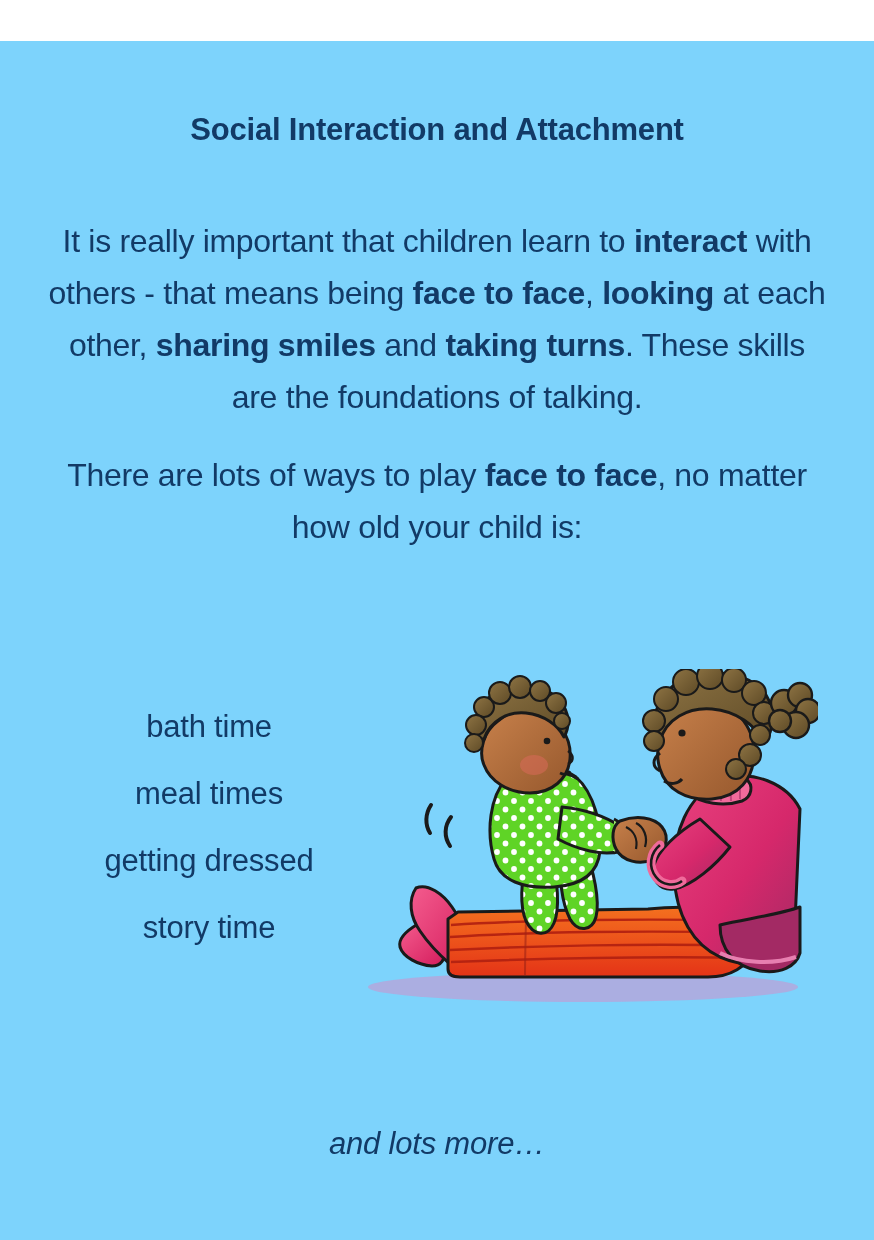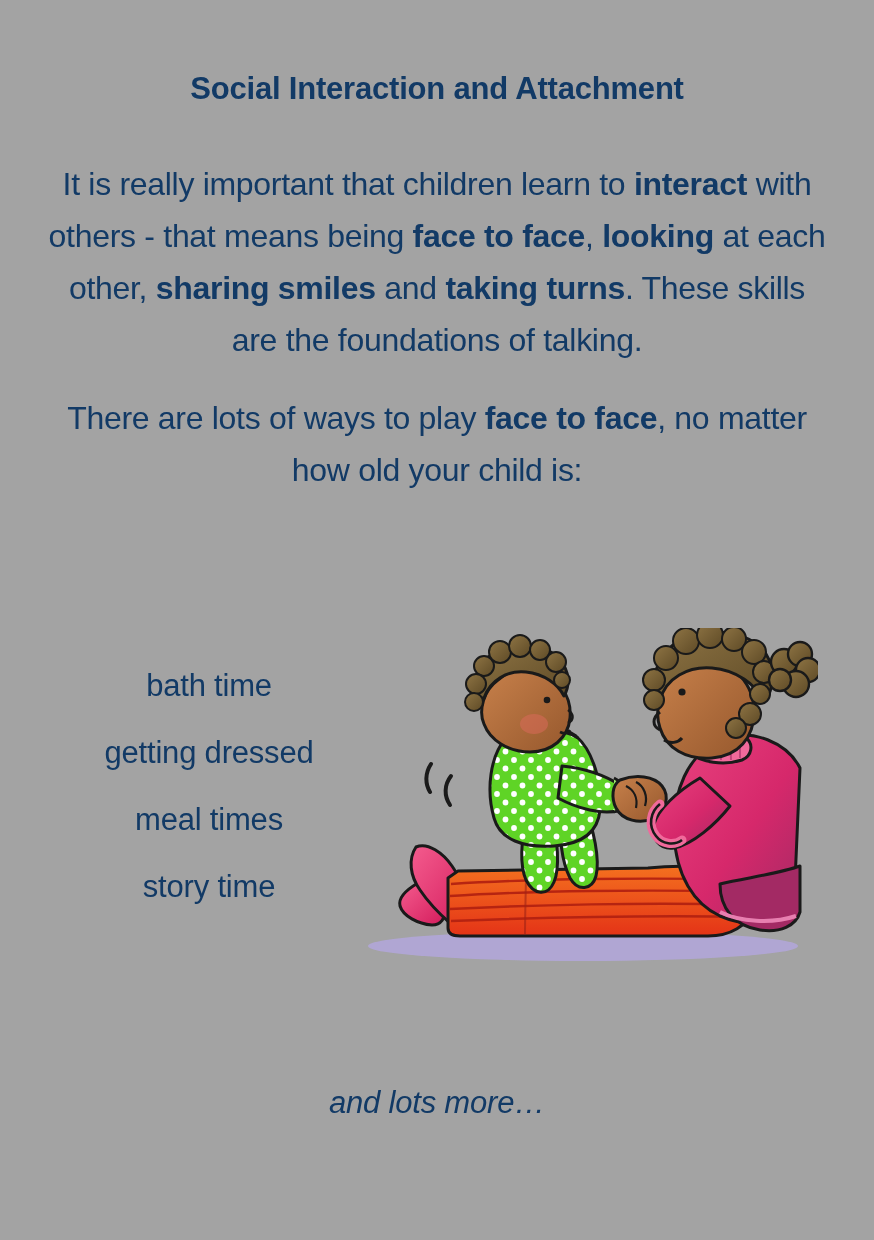--- a/index.html
+++ b/index.html
@@ -13,21 +13,22 @@
     height: 1240px;
     position: relative;
     overflow: hidden;
     font-family: "Liberation Sans", sans-serif;
     color: #123A66;
   }
 
   .page {
     position: absolute;
     inset: 0;
-    background: #a3a3a3;
+    background: #7dd3fc;
+    margin-top: 41px;
   }
 
   
   .doc-title {
     position: absolute;
     top: 72px;
     left: 0;
     width: 874px;
     text-align: center;
     font-size: 31px;
@@ -97,33 +98,33 @@
   }
   .illustration svg { display: block; width: 100%; height: 100%; }
 </style>
 </head>
 <body>
 
 <div class="page">
 
   <div class="doc-title">Social Interaction and Attachment</div>
 
-  <div class="body-block" style="top: 158px;">
+  <div class="body-block" style="top: 174px;">
     <p class="para para-1">
       <span>It is really important that children learn to </span><b>interact</b><span> with others - that means being </span><b>face to face</b><span>, </span><b>looking</b><span> at each other, </span><b>sharing smiles</b><span> and </span><b>taking turns</b><span>. These skills are the foundations of talking.</span>
     </p>
     <p class="para para-2">
       <span>There are lots of ways to play </span><b>face to face</b><span>, no matter how old your child is:</span>
     </p>
   </div>
 
   <ul class="activity-list">
     <li>bath time</li>
+    <li>meal times</li>
     <li>getting dressed</li>
-    <li>meal times</li>
     <li>story time</li>
   </ul>
 
   <div class="footer-note">and lots more…</div>
 
   <div class="illustration">
     <svg viewBox="0 0 470 345" xmlns="http://www.w3.org/2000/svg">
       <defs>
         <pattern id="dots" width="17" height="17" patternUnits="userSpaceOnUse">
           <rect width="17" height="17" fill="#5FD426"></rect>

